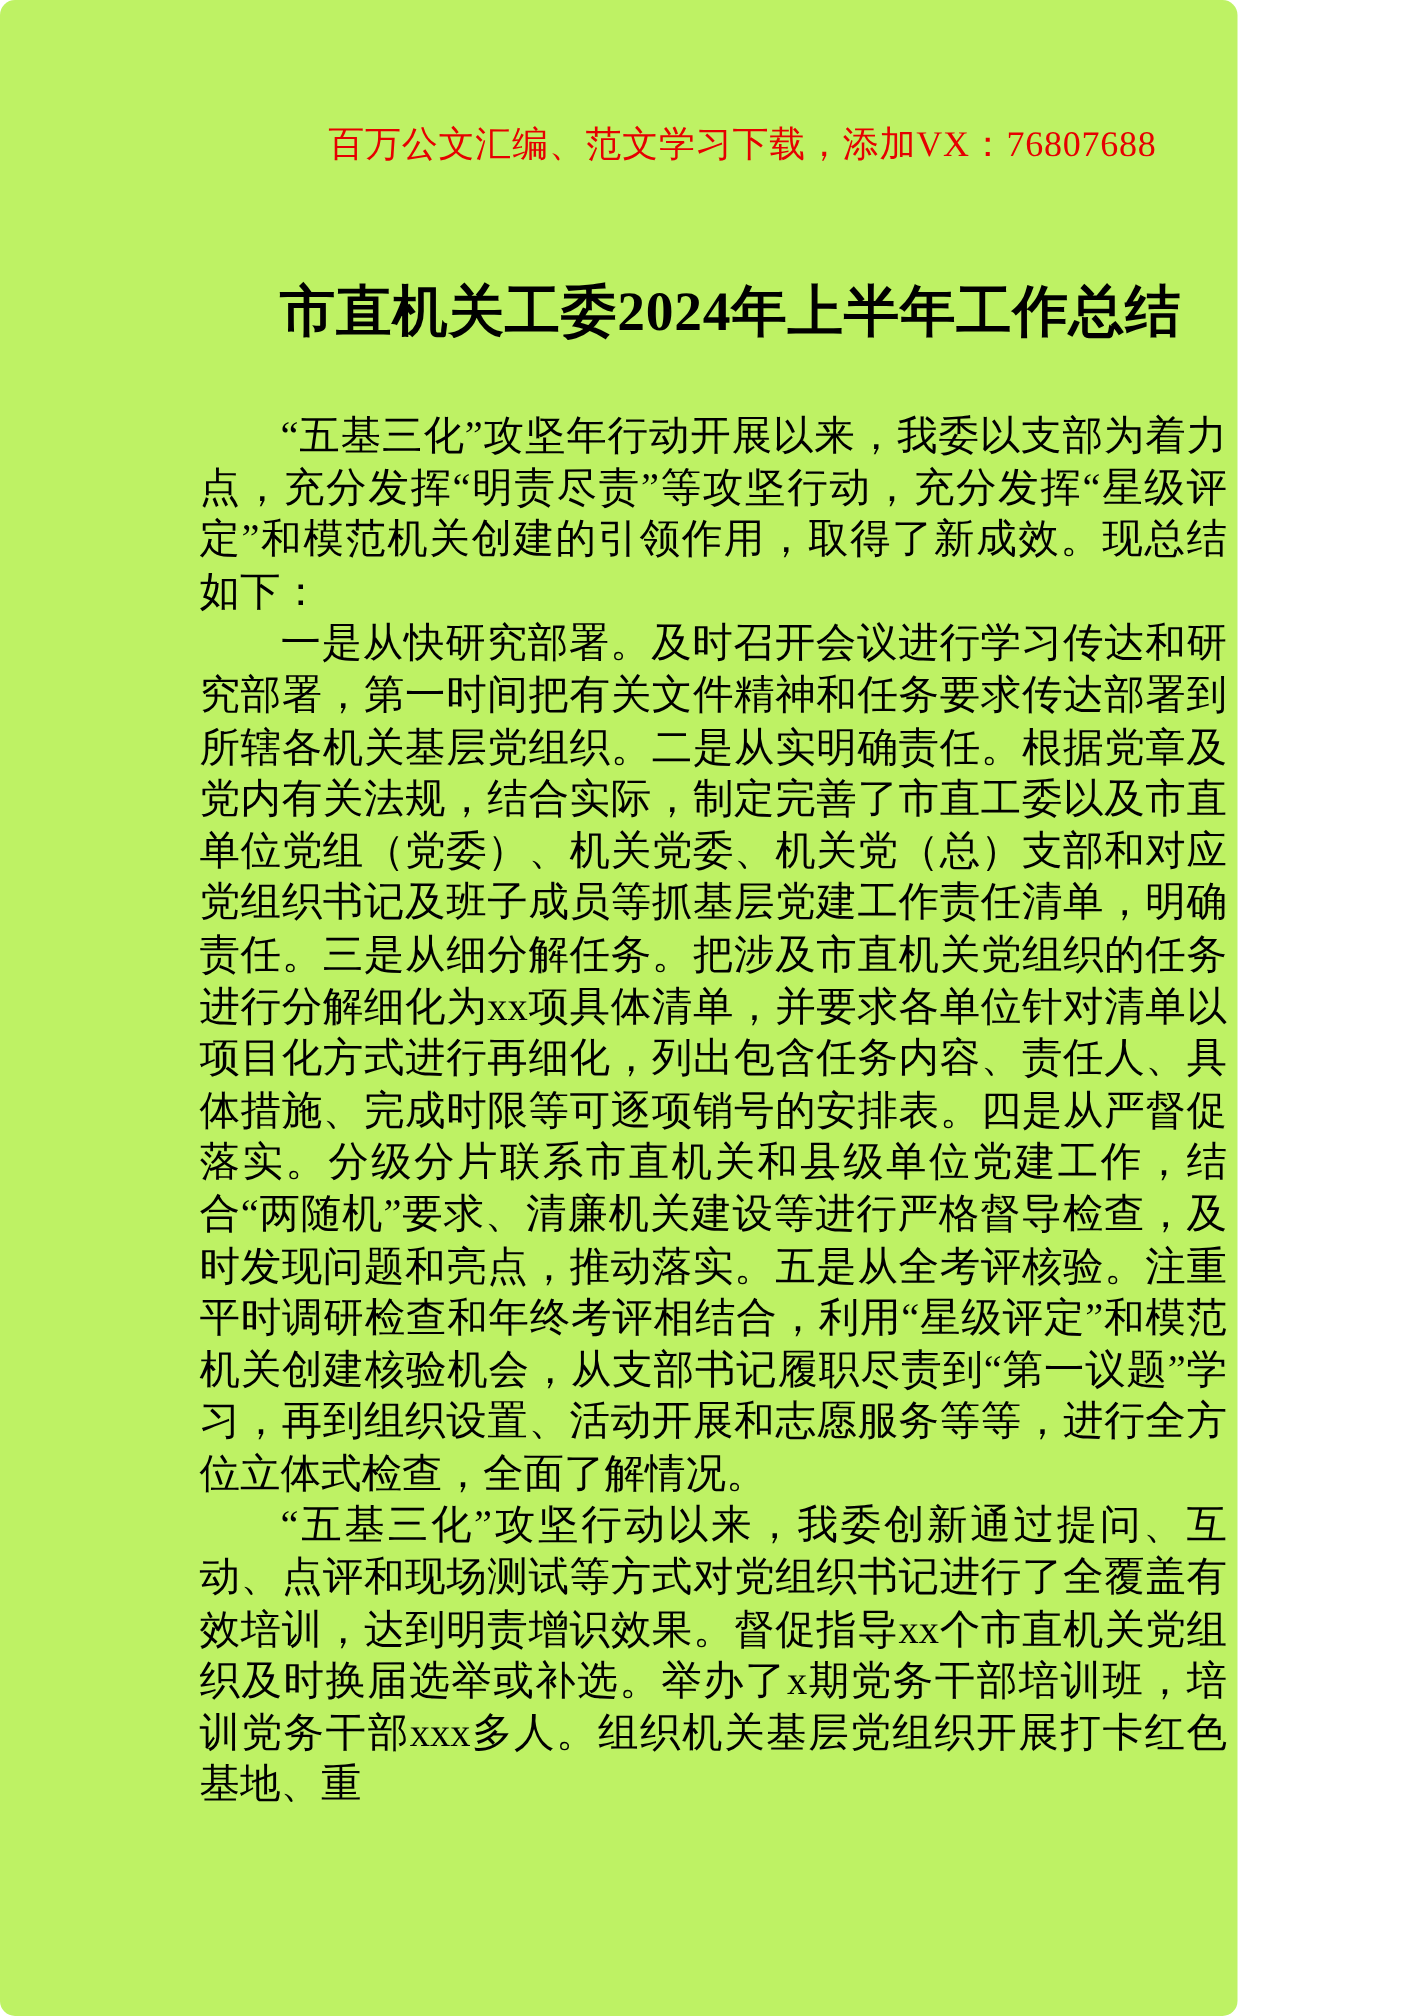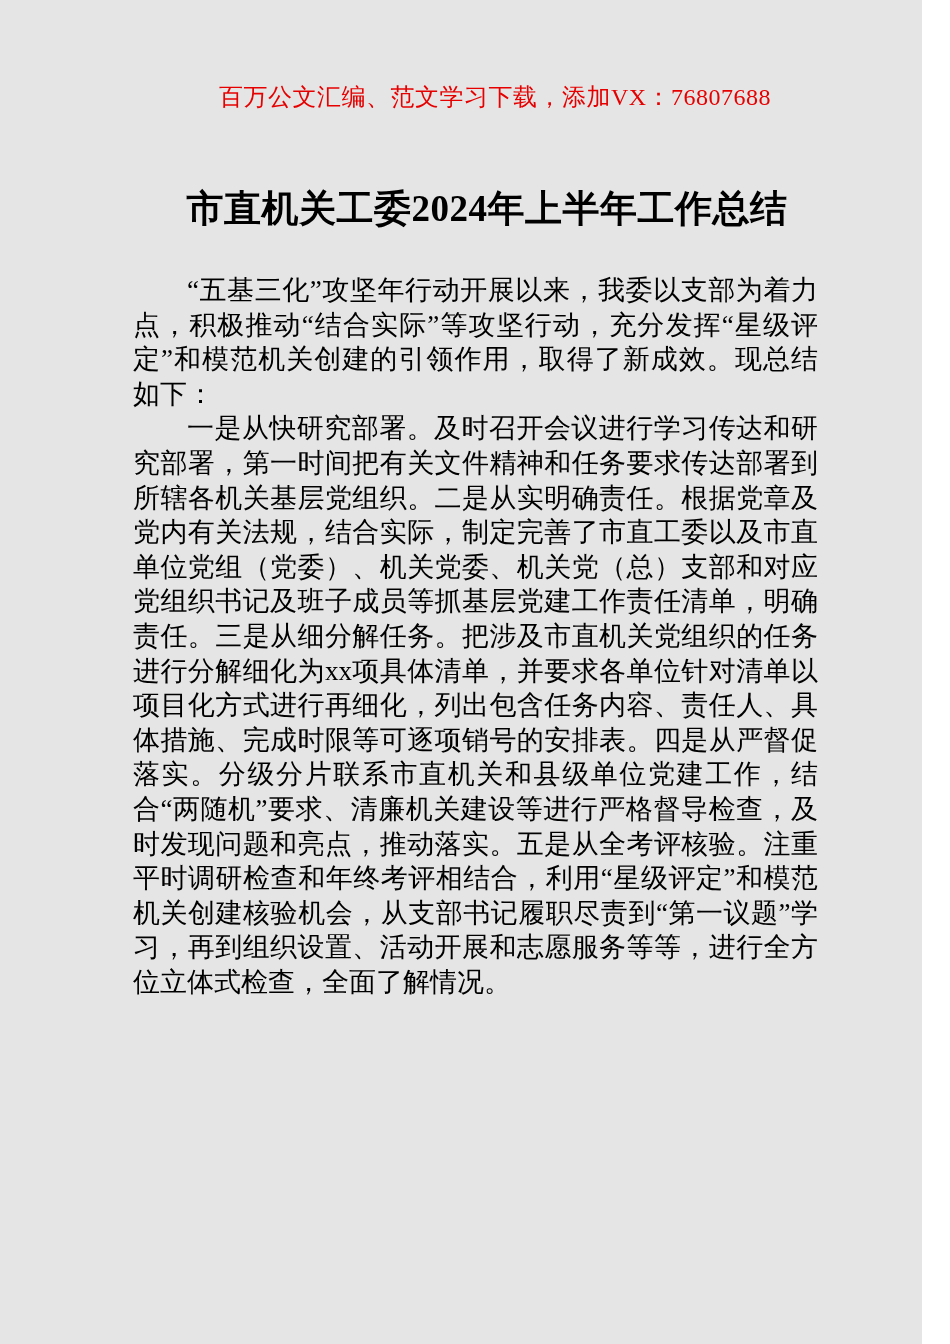--- a/index.html
+++ b/index.html
@@ -2,26 +2,27 @@
 <html><head>
 <meta charset="utf-8">
 <style>
   html, body {
     margin: 0;
     padding: 0;
     background: #ffffff;
   }
   .page {
     position: relative;
-    width: 922px;
+    width: 825px;
     height: 1344px;
-    background: #e5e5e5;
+    background: #bef264;
     overflow: hidden;
     font-family: "Liberation Serif", "DejaVu Serif", serif;
     color: #000000;
+    border-radius: 10px;
   }
   .notice {
     position: absolute;
     top: 82px;
     left: 20px;
     width: 950px;
     text-align: center;
     font-size: 24px;
     line-height: 30px;
     color: #e60000;
@@ -60,17 +61,18 @@
 </head>
 <body>
 
 <div class="page">
 
   <div class="notice">百万公文汇编、范文学习下载，添加VX：76807688</div>
 
   <h1 class="doc-title">市直机关工委2024年上半年工作总结</h1>
 
   <div class="content">
-    <p>“五基三化”攻坚年行动开展以来，我委以支部为着力点，积极推动“结合实际”等攻坚行动，充分发挥“星级评定”和模范机关创建的引领作用，取得了新成效。现总结如下：</p>
+    <p>“五基三化”攻坚年行动开展以来，我委以支部为着力点，充分发挥“明责尽责”等攻坚行动，充分发挥“星级评定”和模范机关创建的引领作用，取得了新成效。现总结如下：</p>
     <p>一是从快研究部署。及时召开会议进行学习传达和研究部署，第一时间把有关文件精神和任务要求传达部署到所辖各机关基层党组织。二是从实明确责任。根据党章及党内有关法规，结合实际，制定完善了市直工委以及市直单位党组（党委）、机关党委、机关党（总）支部和对应党组织书记及班子成员等抓基层党建工作责任清单，明确责任。三是从细分解任务。把涉及市直机关党组织的任务进行分解细化为xx项具体清单，并要求各单位针对清单以项目化方式进行再细化，列出包含任务内容、责任人、具体措施、完成时限等可逐项销号的安排表。四是从严督促落实。分级分片联系市直机关和县级单位党建工作，结合“两随机”要求、清廉机关建设等进行严格督导检查，及时发现问题和亮点，推动落实。五是从全考评核验。注重平时调研检查和年终考评相结合，利用“星级评定”和模范机关创建核验机会，从支部书记履职尽责到“第一议题”学习，再到组织设置、活动开展和志愿服务等等，进行全方位立体式检查，全面了解情况。</p>
+    <p>“五基三化”攻坚行动以来，我委创新通过提问、互动、点评和现场测试等方式对党组织书记进行了全覆盖有效培训，达到明责增识效果。督促指导xx个市直机关党组织及时换届选举或补选。举办了x期党务干部培训班，培训党务干部xxx多人。组织机关基层党组织开展打卡红色基地、重</p>
   </div>
 
 </div>
 
 </body></html>

